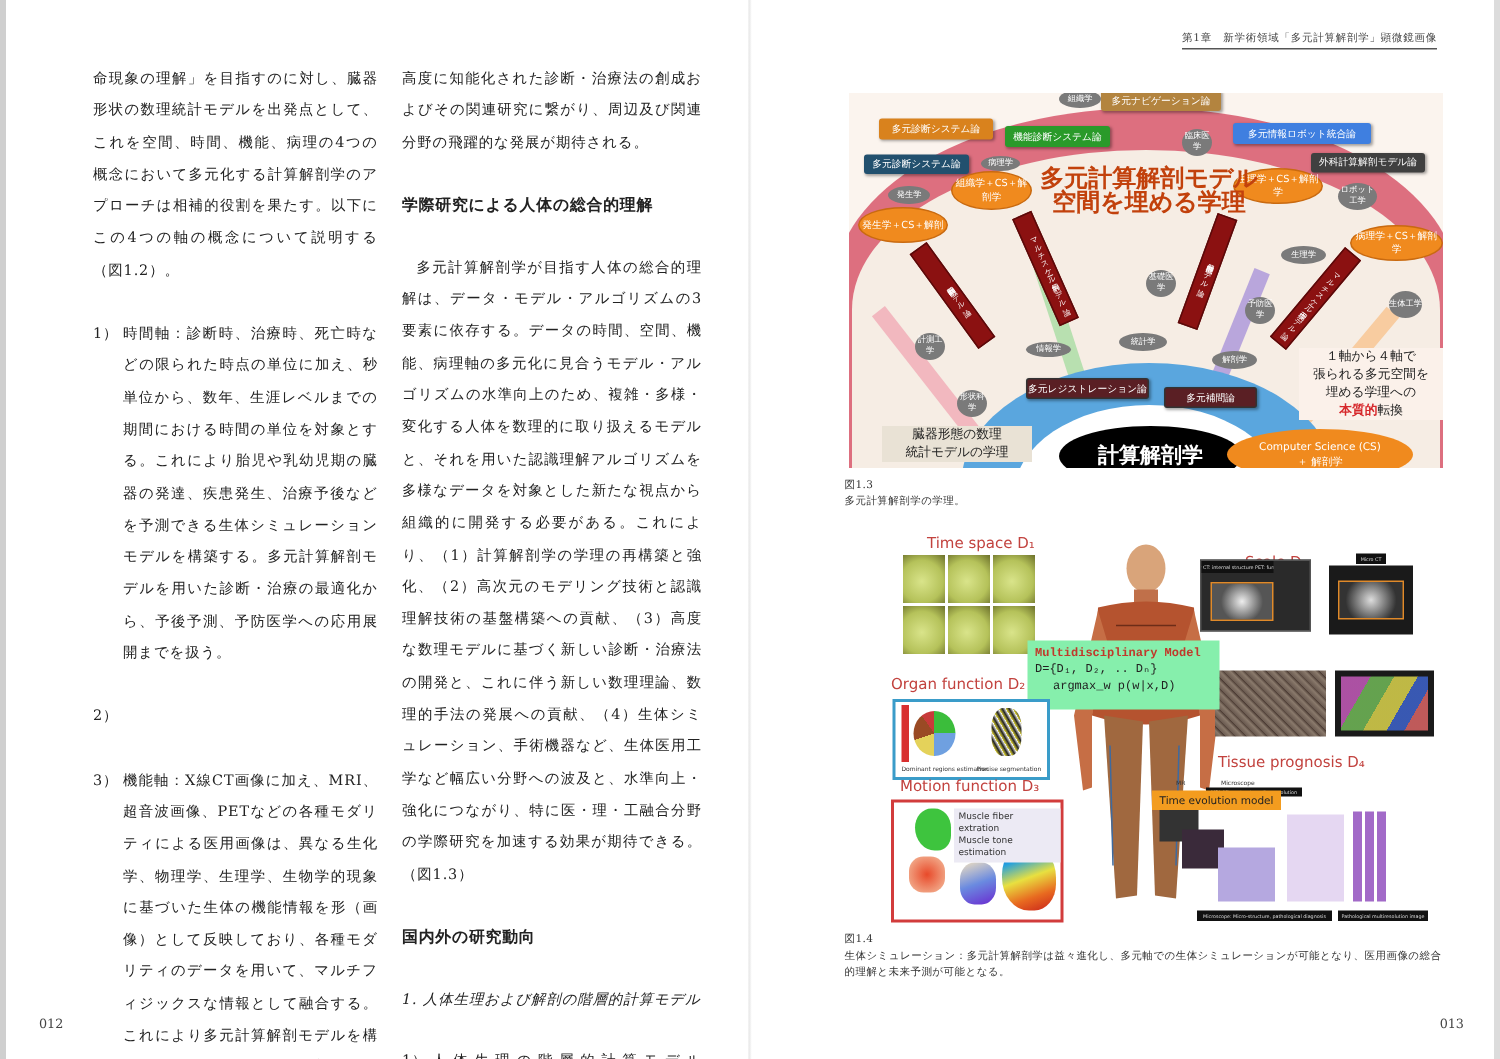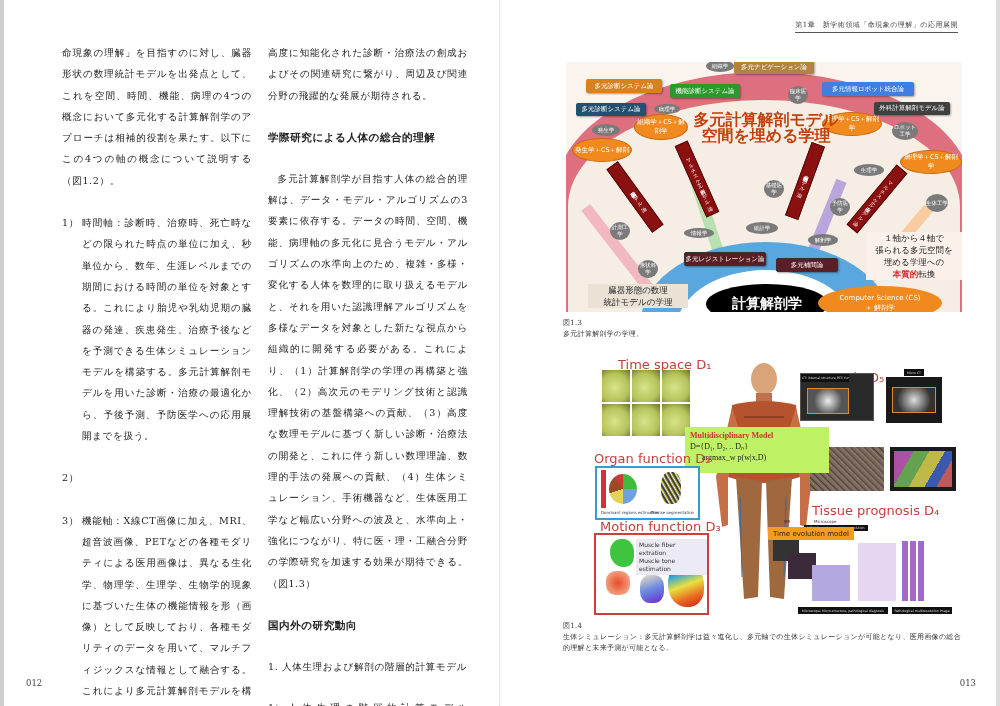--- a/index.html
+++ b/index.html
@@ -12,21 +12,21 @@
   .gutter{position:absolute;left:499px;top:0;width:2px;height:706px;background:linear-gradient(90deg,#e4e4e4,#fafafa);}
   .col{position:absolute;top:42px;font-size:9.6px;line-height:21.3px;letter-spacing:0.6px;}
   .col.c1{left:58px;width:190px;}
   .col.c2{left:264px;width:200px;}
   .col p{margin-bottom:21px;text-align:justify;}
   .col p.ind{text-indent:1em;}
   .item{display:flex;margin-bottom:21px;}
   .item .num{width:20px;flex:none;}
   .item .body{flex:1;text-align:justify;}
   h3{font-family:"DejaVu Sans","Liberation Sans",sans-serif;font-size:10.6px;font-weight:bold;letter-spacing:0.5px;margin:0 0 20px 0;line-height:21px;}
-  .sub{margin-bottom:20px;}
+  .sub{margin-bottom:20px;font-style:italic;}
   .folio{position:absolute;bottom:18px;font-size:8.5px;color:#444;}
   .folio.l{left:22px;}
   .folio.r{right:20px;}
   .runhead{position:absolute;top:20px;right:38px;font-size:7px;color:#444;border-bottom:1px solid #555;padding-bottom:2px;letter-spacing:0.5px;}
 
   
   .fig13{position:absolute;left:566px;top:62px;width:396px;height:250px;overflow:hidden;background:#fbf4ee;}
   .arc-outer{position:absolute;left:-10px;top:10px;width:416px;height:300px;border-radius:50% 50% 0 0/40% 40% 0 0;background:#dd6f7f;}
   .arc-inner{position:absolute;left:2px;top:38px;width:392px;height:280px;border-radius:50% 50% 0 0/38% 38% 0 0;background:#f6ede4;}
   .dome{position:absolute;left:75px;top:180px;width:250px;height:160px;border-radius:50%;background:#5aa6de;}
@@ -39,25 +39,25 @@
   .redbar{position:absolute;background:#8b1111;color:#fff;font-family:"DejaVu Sans",sans-serif;font-size:5px;width:14px;height:78px;transform-origin:center;display:flex;align-items:center;justify-content:center;writing-mode:vertical-rl;border:1px solid #5a0a0a;}
   .title13{position:absolute;left:120px;top:50px;width:160px;text-align:center;color:#c2410c;font-family:Liberation Serif, serif;font-weight:bold;font-size:16px;line-height:16px;}
   .note13{position:absolute;left:300px;top:170px;width:96px;text-align:center;font-family:"DejaVu Sans",sans-serif;font-size:8.5px;line-height:12px;color:#222;background:#fbf1ea;}
   .note13 .hl{color:#d6282c;font-weight:bold;text-align:center;}
   .caption-left13{position:absolute;left:22px;top:222px;width:100px;font-family:"DejaVu Sans",sans-serif;font-size:8.5px;line-height:12px;text-align:center;color:#222;background:#e9e2d5;}
   .cs-oval{position:absolute;left:252px;top:224px;width:124px;height:34px;border-radius:50%;background:#f08a1e;color:#fff;font-family:"DejaVu Sans",sans-serif;font-size:7px;display:flex;align-items:center;justify-content:center;text-align:center;line-height:10px;}
   .figcap{position:absolute;font-size:7px;line-height:11px;color:#333;letter-spacing:0.3px;}
 
   
   .fig14{position:absolute;left:590px;top:355px;width:370px;height:262px;background:#fff;}
-  .lbl{position:absolute;color:#c2423e;font-family:"DejaVu Sans",sans-serif;font-size:13px;white-space:nowrap;}
+  .lbl{position:absolute;color:#c2423e;font-family:"DejaVu Sans",sans-serif;font-size:10px;white-space:nowrap;}
   .grid6{position:absolute;left:12px;top:15px;width:88px;height:66px;display:grid;grid-template-columns:repeat(3,1fr);gap:2px;}
   .grid6 div{background:radial-gradient(circle at 45% 55%,#d9e48a,#b5c25a 60%,#6b6f2a);}
   .human{position:absolute;left:118px;top:2px;width:112px;height:250px;}
-  .yellow{position:absolute;left:95px;top:72px;width:144px;height:46px;background:#bef264;color:#c0392b;font-family:Liberation Serif, serif;font-size:8px;padding:3px 5px;line-height:11px;}
+  .yellow{position:absolute;left:95px;top:72px;width:128px;height:46px;background:#86efac;color:#c0392b;font-family:Liberation Mono, monospace;font-size:8px;padding:3px 5px;line-height:11px;}
   .yellow .t{font-weight:bold;}
   .yellow .d{color:#222;}
   .panel{position:absolute;}
   .organbox{position:absolute;left:5px;top:111px;width:105px;height:54px;border:2px solid #3a9cc9;background:#fff;}
   .motionbox{position:absolute;left:4px;top:178px;width:115px;height:82px;border:2px solid #d23c3c;background:#fff;}
   .mf{position:absolute;left:40px;top:4px;font-family:"DejaVu Sans",sans-serif;font-size:6px;color:#333;background:#eceaf4;padding:2px 3px;line-height:8px;}
   .teo{position:absolute;left:178px;top:172px;width:86px;height:13px;background:#f39c1f;color:#222;font-family:"DejaVu Sans",sans-serif;font-size:7px;display:flex;align-items:center;justify-content:center;}
   .blk{position:absolute;background:#111;color:#ddd;font-family:"DejaVu Sans",sans-serif;font-size:3.2px;display:flex;align-items:center;justify-content:center;white-space:nowrap;overflow:hidden;}
   .tiny{position:absolute;font-family:"DejaVu Sans",sans-serif;font-size:4px;color:#333;white-space:nowrap;}
 </style>
@@ -92,21 +92,21 @@
         <span class="num">1）</span>
         <span class="body"><span>人体生理の階層的計算モデル（Physiome）：Physiome系で最も大規模なプロジェクトとして欧州の仮想生理人体</span></span>
       </div>
 
     </div>
 
     <div class="folio l">012</div>
   </div>
 
   <div class="page right">
-    <div class="runhead">第1章　新学術領域「命現象の理解」の応用展開</div>
+    <div class="runhead">第1章　新学術領域「多元計算解剖学」顕微鏡画像</div>
     <div class="folio r">013</div>
   </div>
   <div class="gutter"></div>
 </div>
 
 <div class="fig13">
   <div class="arc-outer"></div>
   <div class="arc-inner"></div>
 
   <div class="beam" style="left:88px;top:120px;background:#f2b8bf;transform:rotate(-38deg);"></div>

